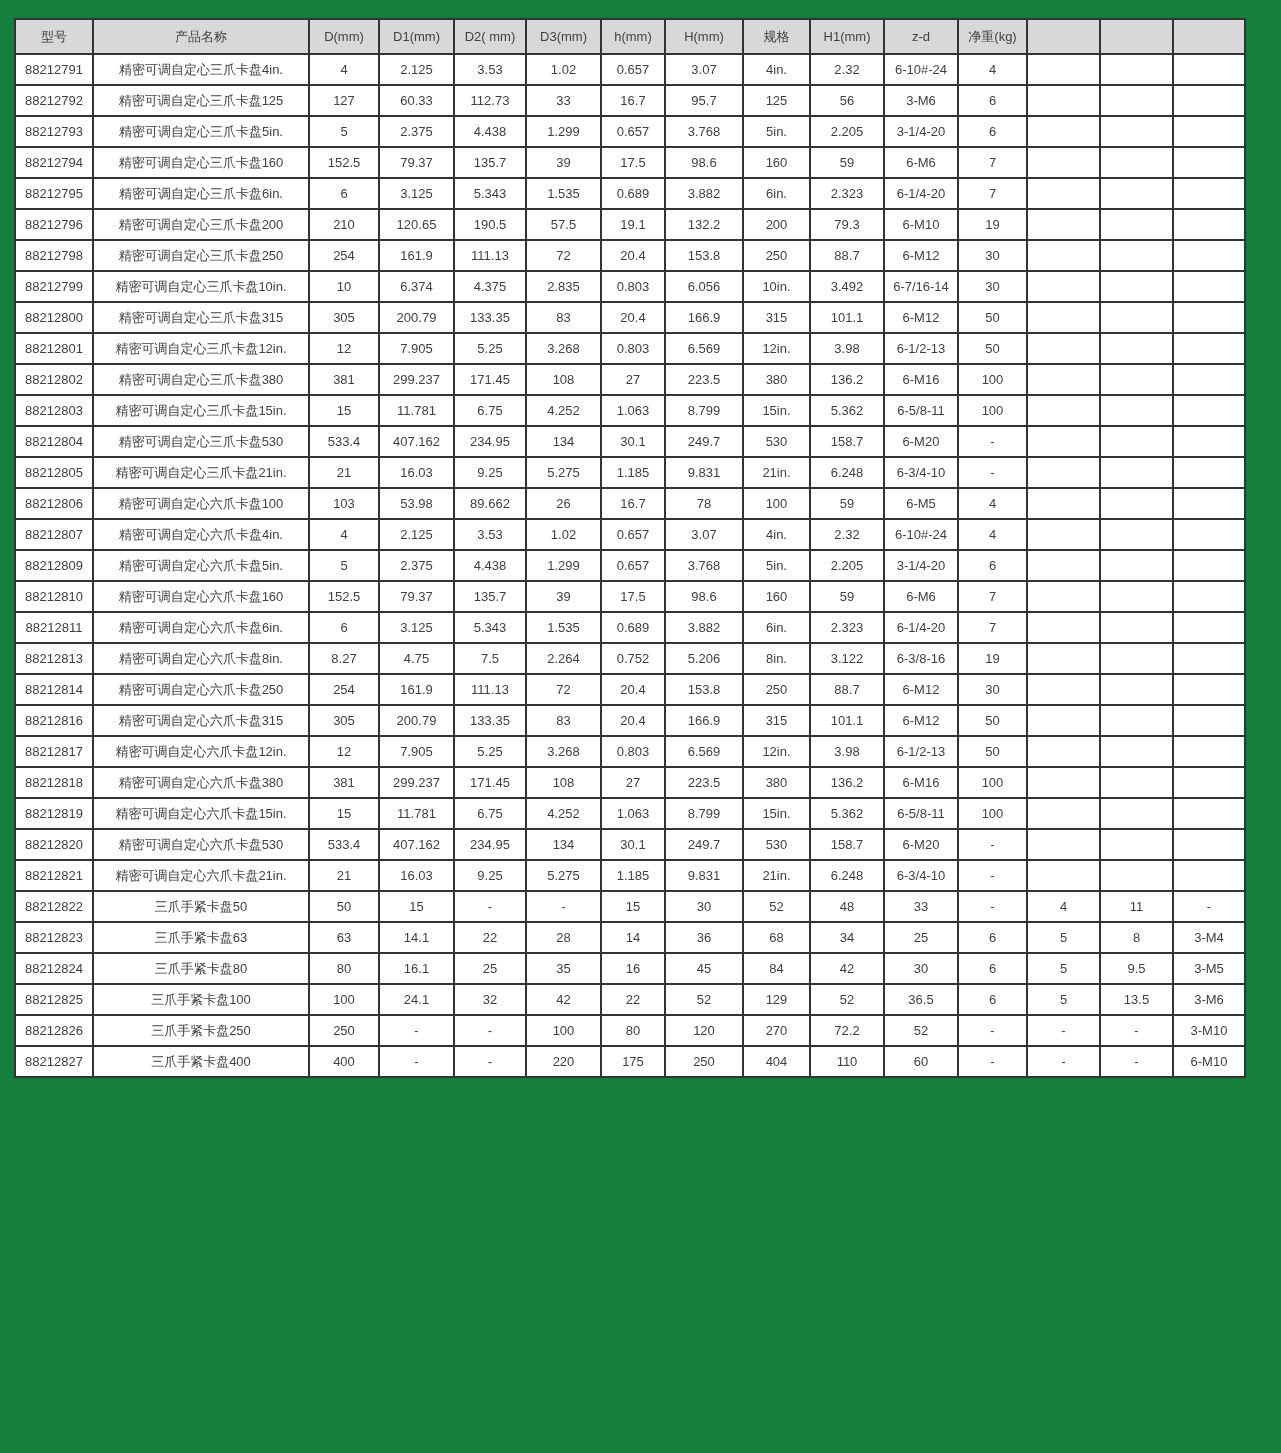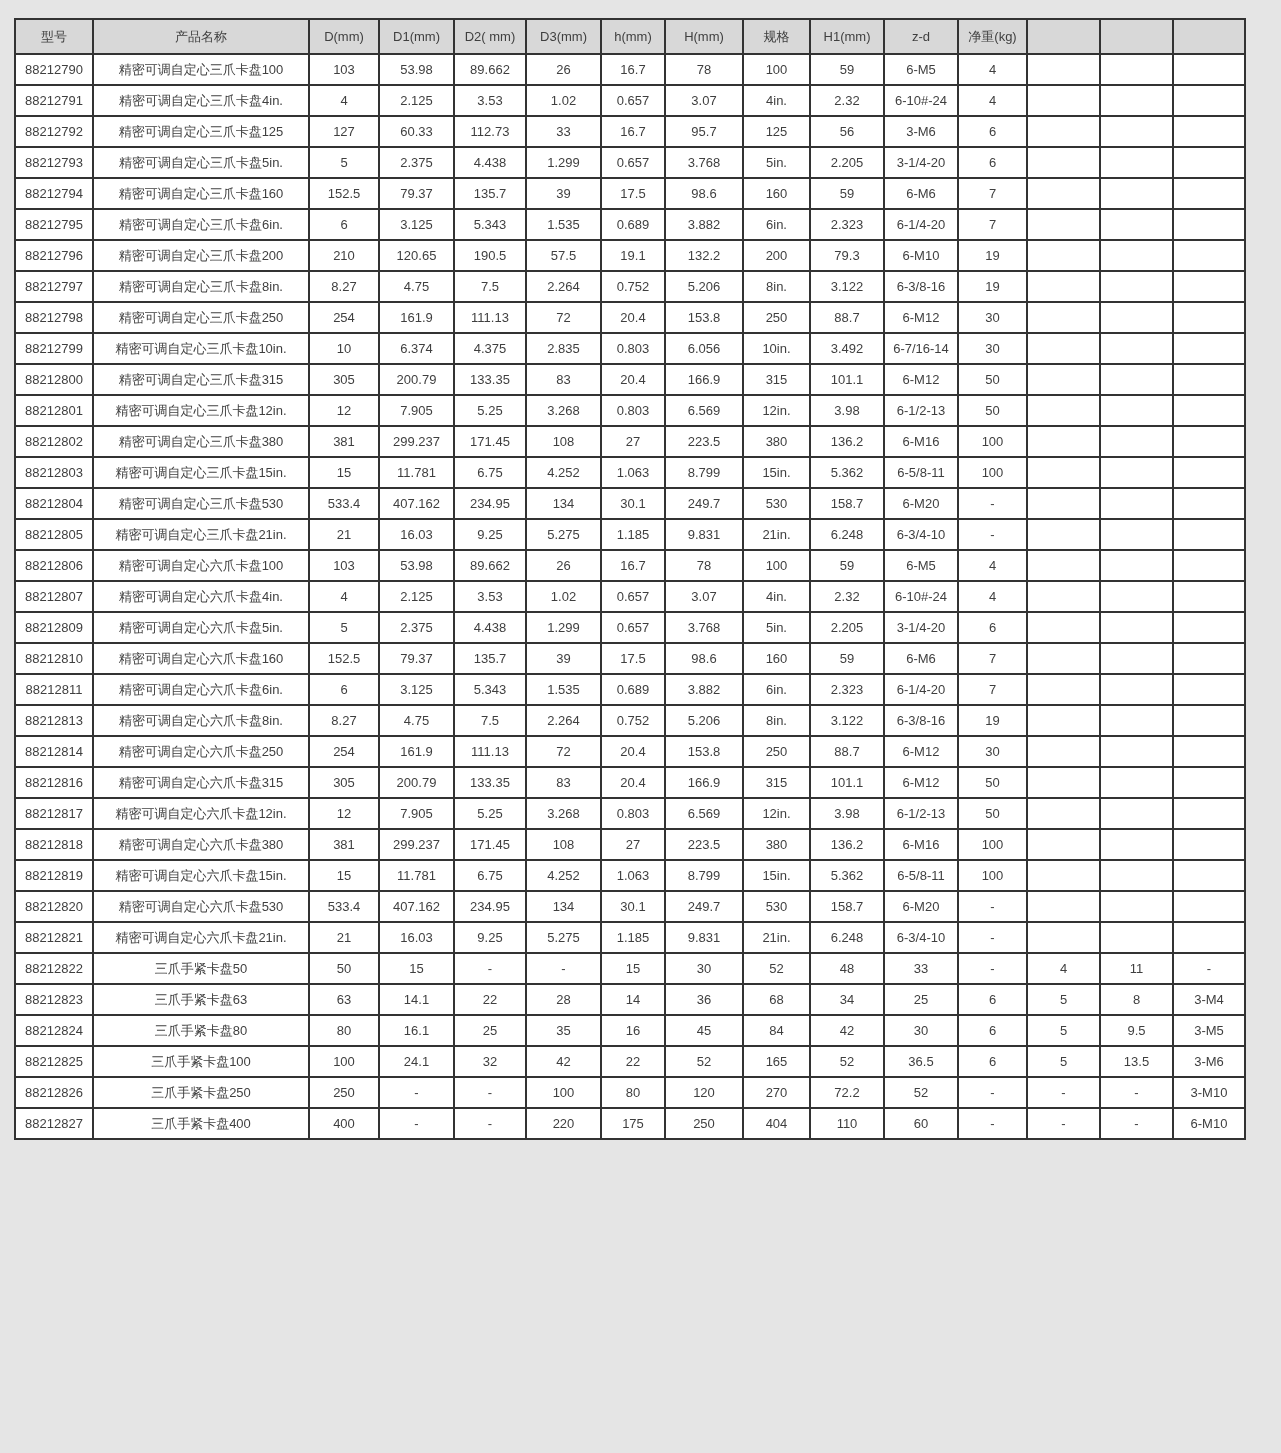--- a/index.html
+++ b/index.html
@@ -4,21 +4,21 @@
 <style>
   html,body { margin:0; padding:0; background:#ffffff; }
   body {
     font-family: "Liberation Sans", "DejaVu Sans", sans-serif;
     color:#3f3f3f;
   }
   .page {
     position:relative;
     width:1281px;
     height:1453px;
-    background:#e5e5e5;
+    background:#15803d;
     box-sizing:border-box;
     overflow:hidden;
   }
   table.spec {
     position:absolute;
     left:14px;
     top:18px;
     border-collapse:collapse;
     table-layout:fixed;
     width:1229px;
@@ -83,37 +83,20 @@
           <th>H1(mm)</th>
           <th>z-d</th>
           <th>净重(kg)</th>
           <th></th>
           <th></th>
           <th></th>
         </tr>
     </thead>
     <tbody>
         <tr>
-          <td>88212790</td>
-          <td>精密可调自定心三爪卡盘100</td>
-          <td>103</td>
-          <td>53.98</td>
-          <td>89.662</td>
-          <td>26</td>
-          <td>16.7</td>
-          <td>78</td>
-          <td>100</td>
-          <td>59</td>
-          <td>6-M5</td>
-          <td>4</td>
-          <td></td>
-          <td></td>
-          <td></td>
-        </tr>
-        <tr>
           <td>88212791</td>
           <td>精密可调自定心三爪卡盘4in.</td>
           <td>4</td>
           <td>2.125</td>
           <td>3.53</td>
           <td>1.02</td>
           <td>0.657</td>
           <td>3.07</td>
           <td>4in.</td>
           <td>2.32</td>
@@ -202,37 +185,20 @@
           <td>132.2</td>
           <td>200</td>
           <td>79.3</td>
           <td>6-M10</td>
           <td>19</td>
           <td></td>
           <td></td>
           <td></td>
         </tr>
         <tr>
-          <td>88212797</td>
-          <td>精密可调自定心三爪卡盘8in.</td>
-          <td>8.27</td>
-          <td>4.75</td>
-          <td>7.5</td>
-          <td>2.264</td>
-          <td>0.752</td>
-          <td>5.206</td>
-          <td>8in.</td>
-          <td>3.122</td>
-          <td>6-3/8-16</td>
-          <td>19</td>
-          <td></td>
-          <td></td>
-          <td></td>
-        </tr>
-        <tr>
           <td>88212798</td>
           <td>精密可调自定心三爪卡盘250</td>
           <td>254</td>
           <td>161.9</td>
           <td>111.13</td>
           <td>72</td>
           <td>20.4</td>
           <td>153.8</td>
           <td>250</td>
           <td>88.7</td>
@@ -635,21 +601,21 @@
         </tr>
         <tr>
           <td>88212825</td>
           <td>三爪手紧卡盘100</td>
           <td>100</td>
           <td>24.1</td>
           <td>32</td>
           <td>42</td>
           <td>22</td>
           <td>52</td>
-          <td>165</td>
+          <td>129</td>
           <td>52</td>
           <td>36.5</td>
           <td>6</td>
           <td>5</td>
           <td>13.5</td>
           <td>3-M6</td>
         </tr>
         <tr>
           <td>88212826</td>
           <td>三爪手紧卡盘250</td>

